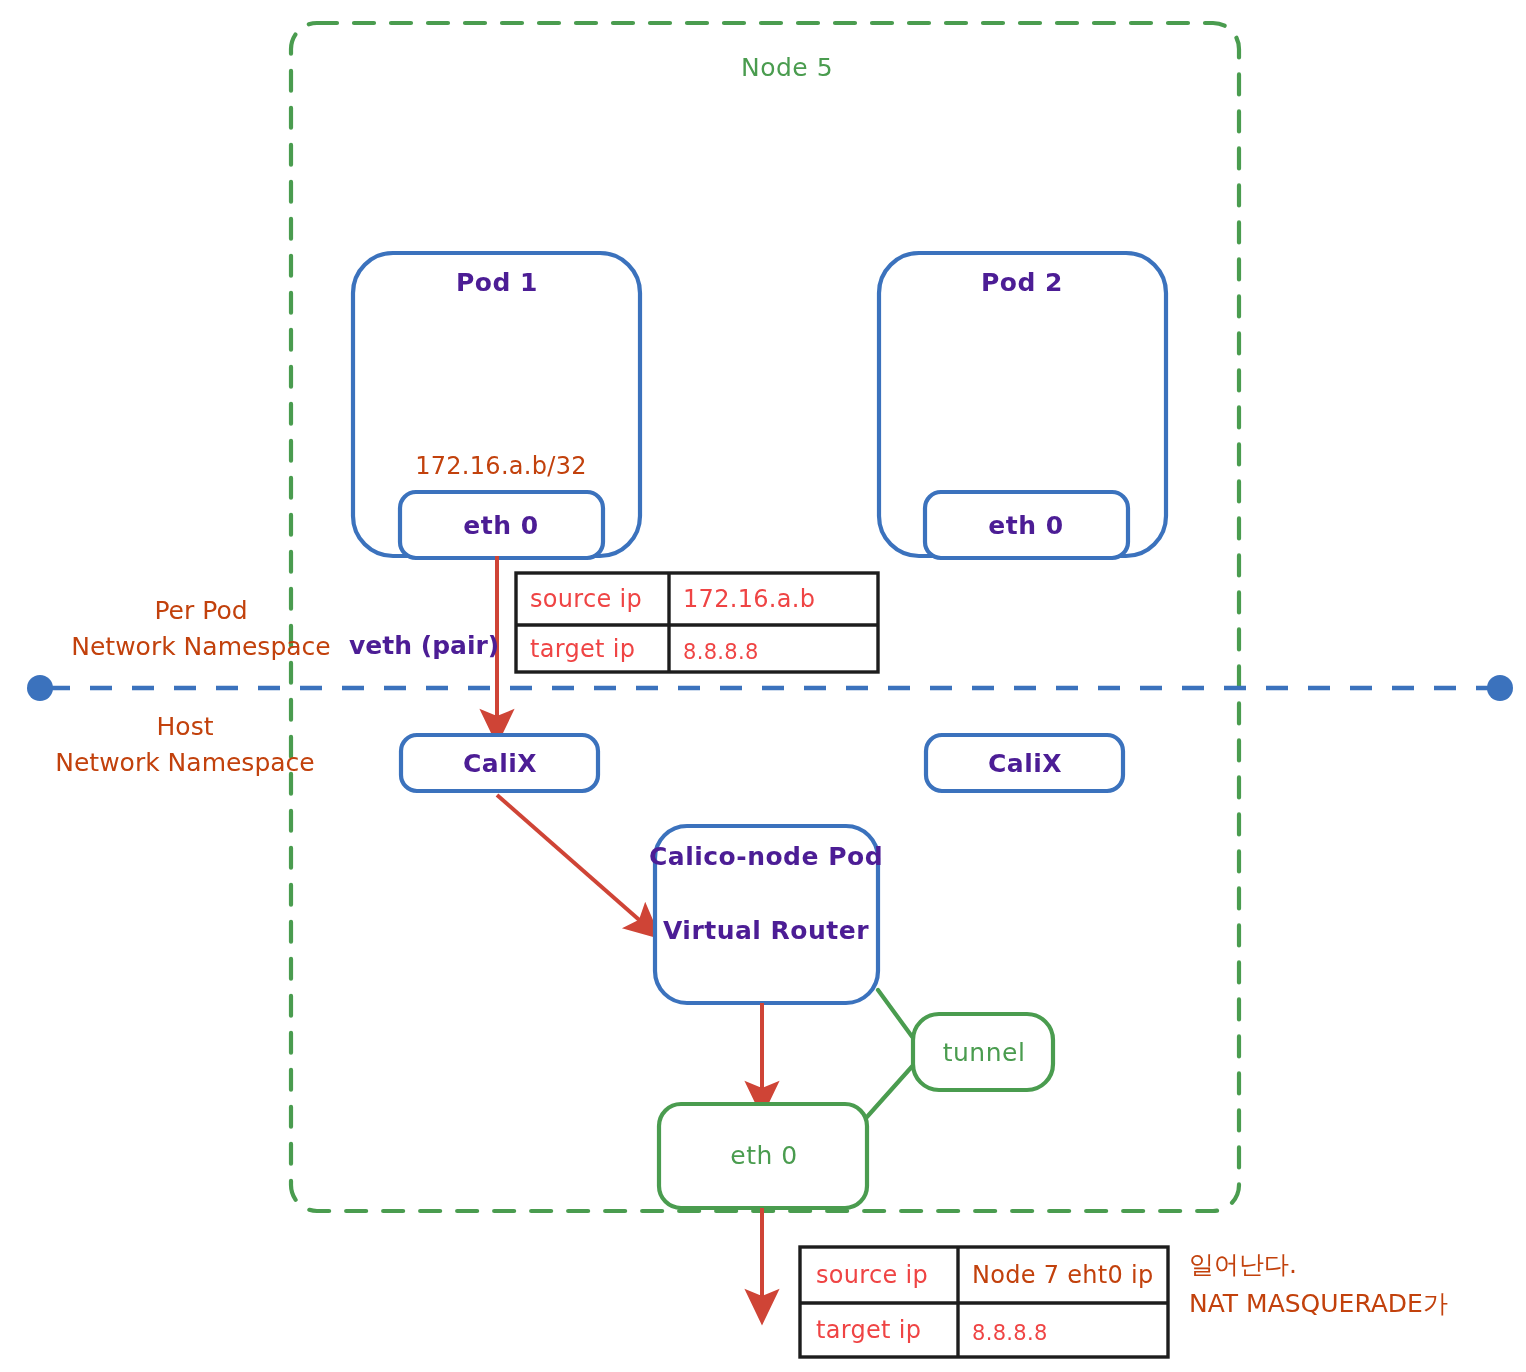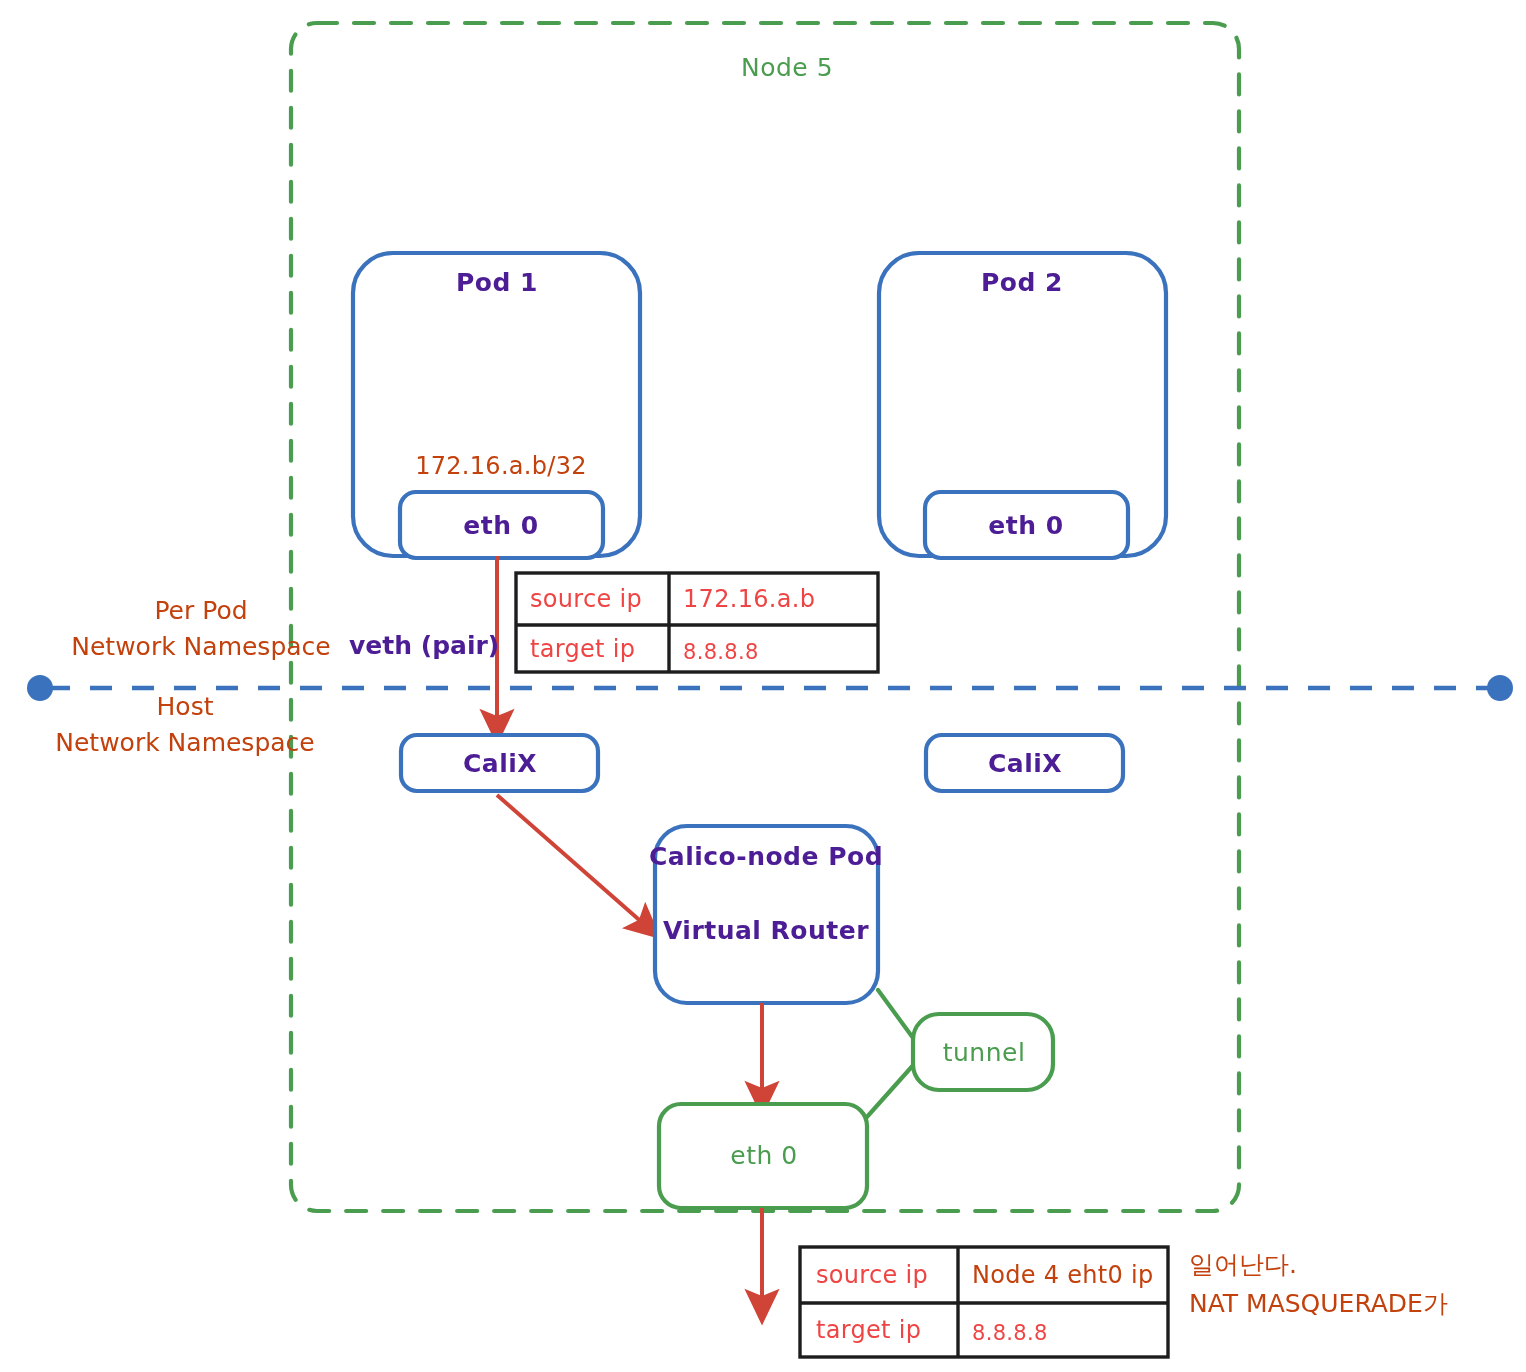--- a/index.html
+++ b/index.html
@@ -139,21 +139,21 @@
   <div class="lbl lbl-red ip-label centerx" style="left:501px; top:453px;">172.16.a.b/32</div>
   <div class="lbl lbl-blue box-label centerxy" style="left:501px; top:526px;">eth 0</div>
 
   <div class="lbl lbl-blue pool-title centerx" style="left:1022px; top:269px;">Pod 2</div>
   <div class="lbl lbl-blue box-label centerxy" style="left:1026px; top:526px;">eth 0</div>
 
   <div class="lbl lbl-red ns-label centerx" style="left:201px; top:586px;margin-top:7px;">
     <div>Per Pod</div>
     <div>Network Namespace</div>
   </div>
-  <div class="lbl lbl-red ns-label centerx" style="left:185px; top:689px;">
+  <div class="lbl lbl-red ns-label centerx" style="left:185px; top:709px;">
     <div>Host</div>
     <div>Network Namespace</div>
   </div>
 
   <div class="lbl lbl-blue veth-label" style="left:349px; top:632px;">veth (pair)</div>
 
   <div class="lbl lbl-blue box-label centerxy" style="left:500px; top:764px;">CaliX</div>
   <div class="lbl lbl-blue box-label centerxy" style="left:1025px; top:764px;">CaliX</div>
 
   <div class="lbl lbl-blue box-label centerx" style="left:766px; top:843px;">Calico-node Pod</div>
@@ -162,21 +162,21 @@
   <div class="lbl lbl-green box-label centerxy" style="left:984px; top:1053px;">tunnel</div>
 
   <div class="lbl lbl-green box-label centerxy" style="left:764px; top:1156px;">eth 0</div>
 
   <div class="lbl lbl-black tbl-cell centery" style="left:530px; top:600px;">source ip</div>
   <div class="lbl lbl-black tbl-cell centery" style="left:683px; top:600px;">172.16.a.b</div>
   <div class="lbl lbl-black tbl-cell centery" style="left:530px; top:650px;">target ip</div>
   <div class="lbl lbl-black tbl-cell-sm centery" style="left:683px; top:652px;">8.8.8.8</div>
 
   <div class="lbl lbl-black tbl-cell centery" style="left:816px; top:1276px;">source ip</div>
-  <div class="lbl lbl-red tbl-cell centery" style="left:972px; top:1276px;">Node 4 eht0 ip</div>
+  <div class="lbl lbl-red tbl-cell centery" style="left:972px; top:1276px;">Node 7 eht0 ip</div>
   <div class="lbl lbl-black tbl-cell centery" style="left:816px; top:1331px;">target ip</div>
   <div class="lbl lbl-black tbl-cell-sm centery" style="left:972px; top:1333px;">8.8.8.8</div>
 
   <div class="lbl lbl-red note" style="left:1189px; top:1246px;">
     <div>일어난다.</div>
     <div>NAT MASQUERADE가</div>
   </div>
 
 </div>
 

